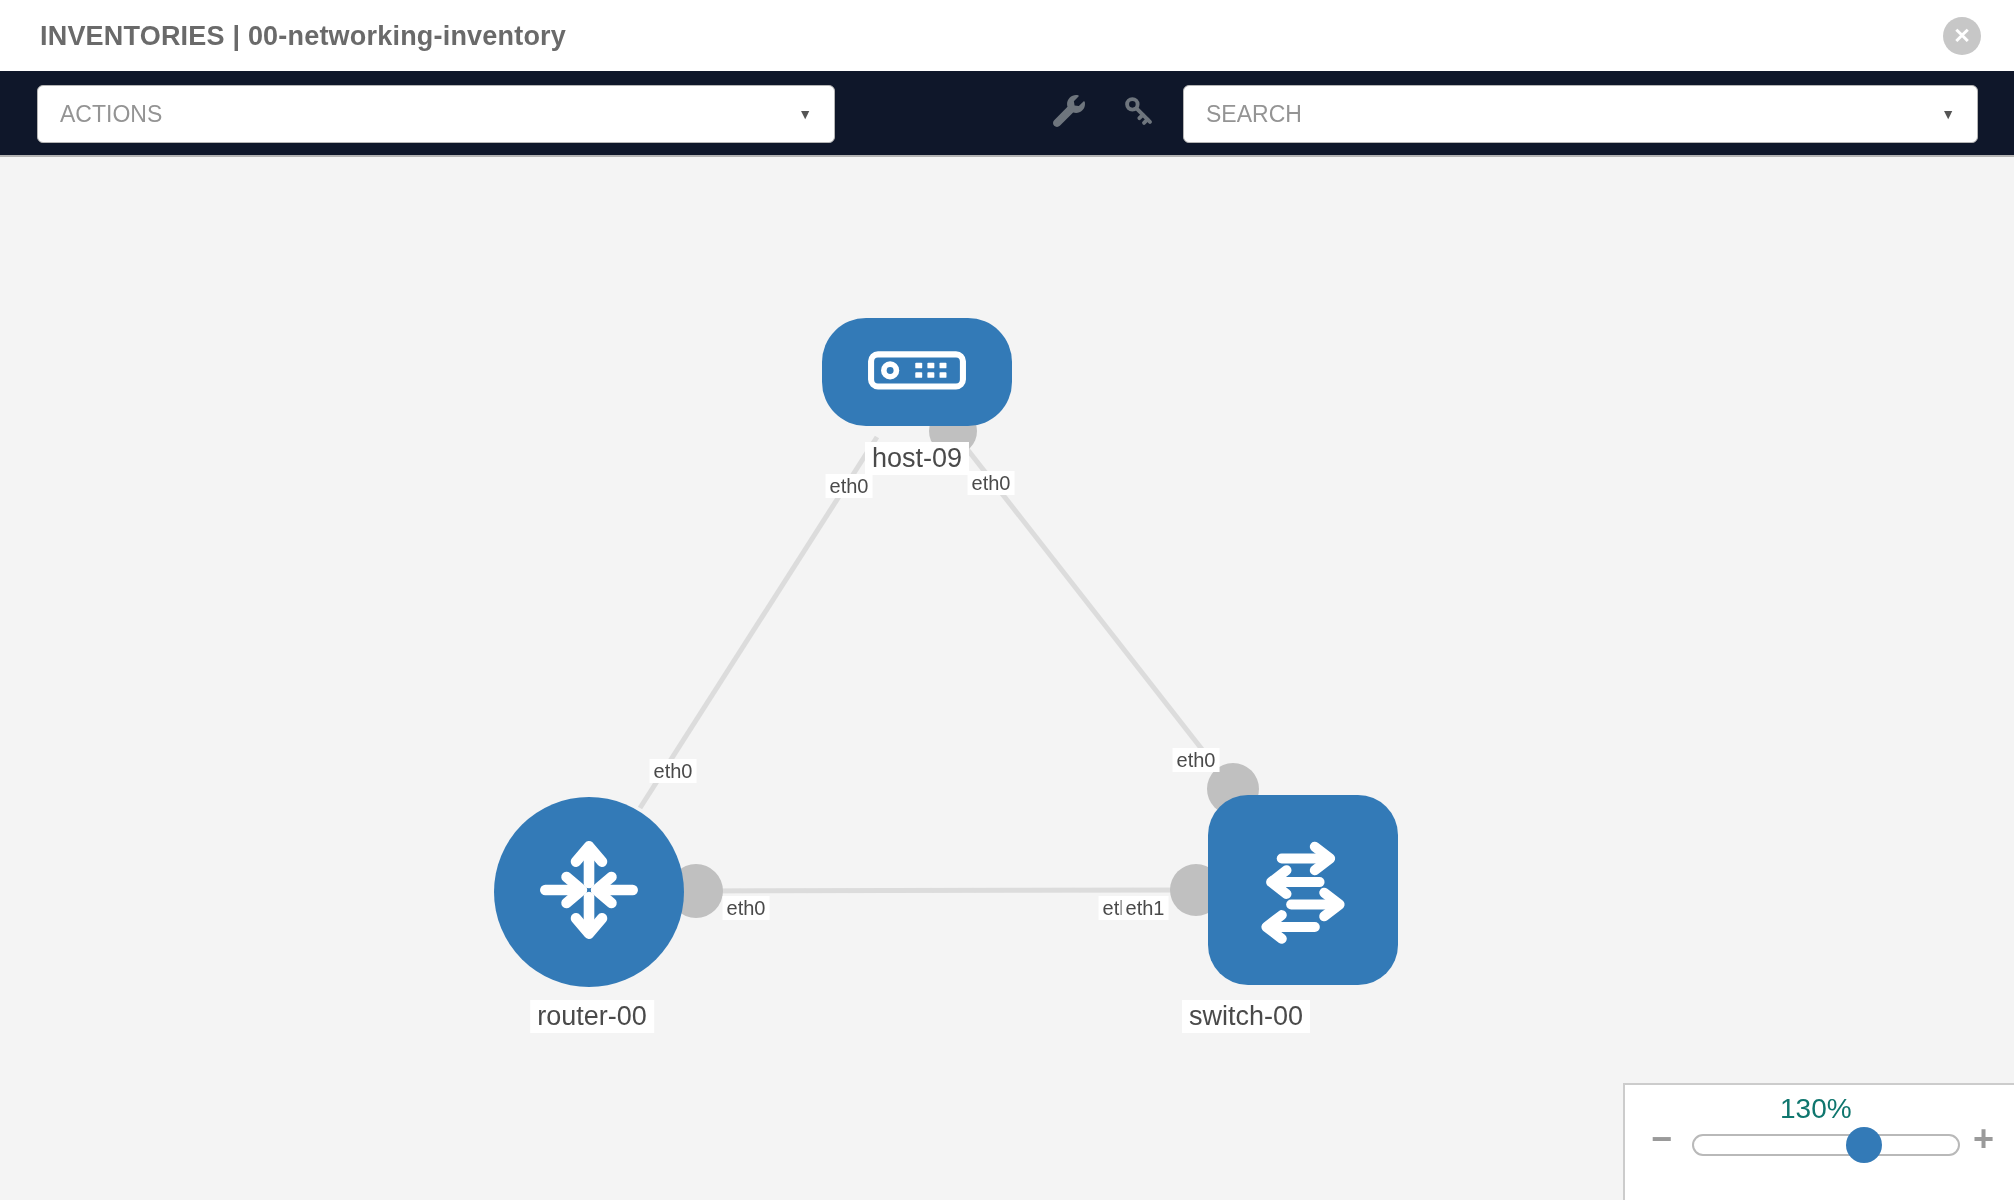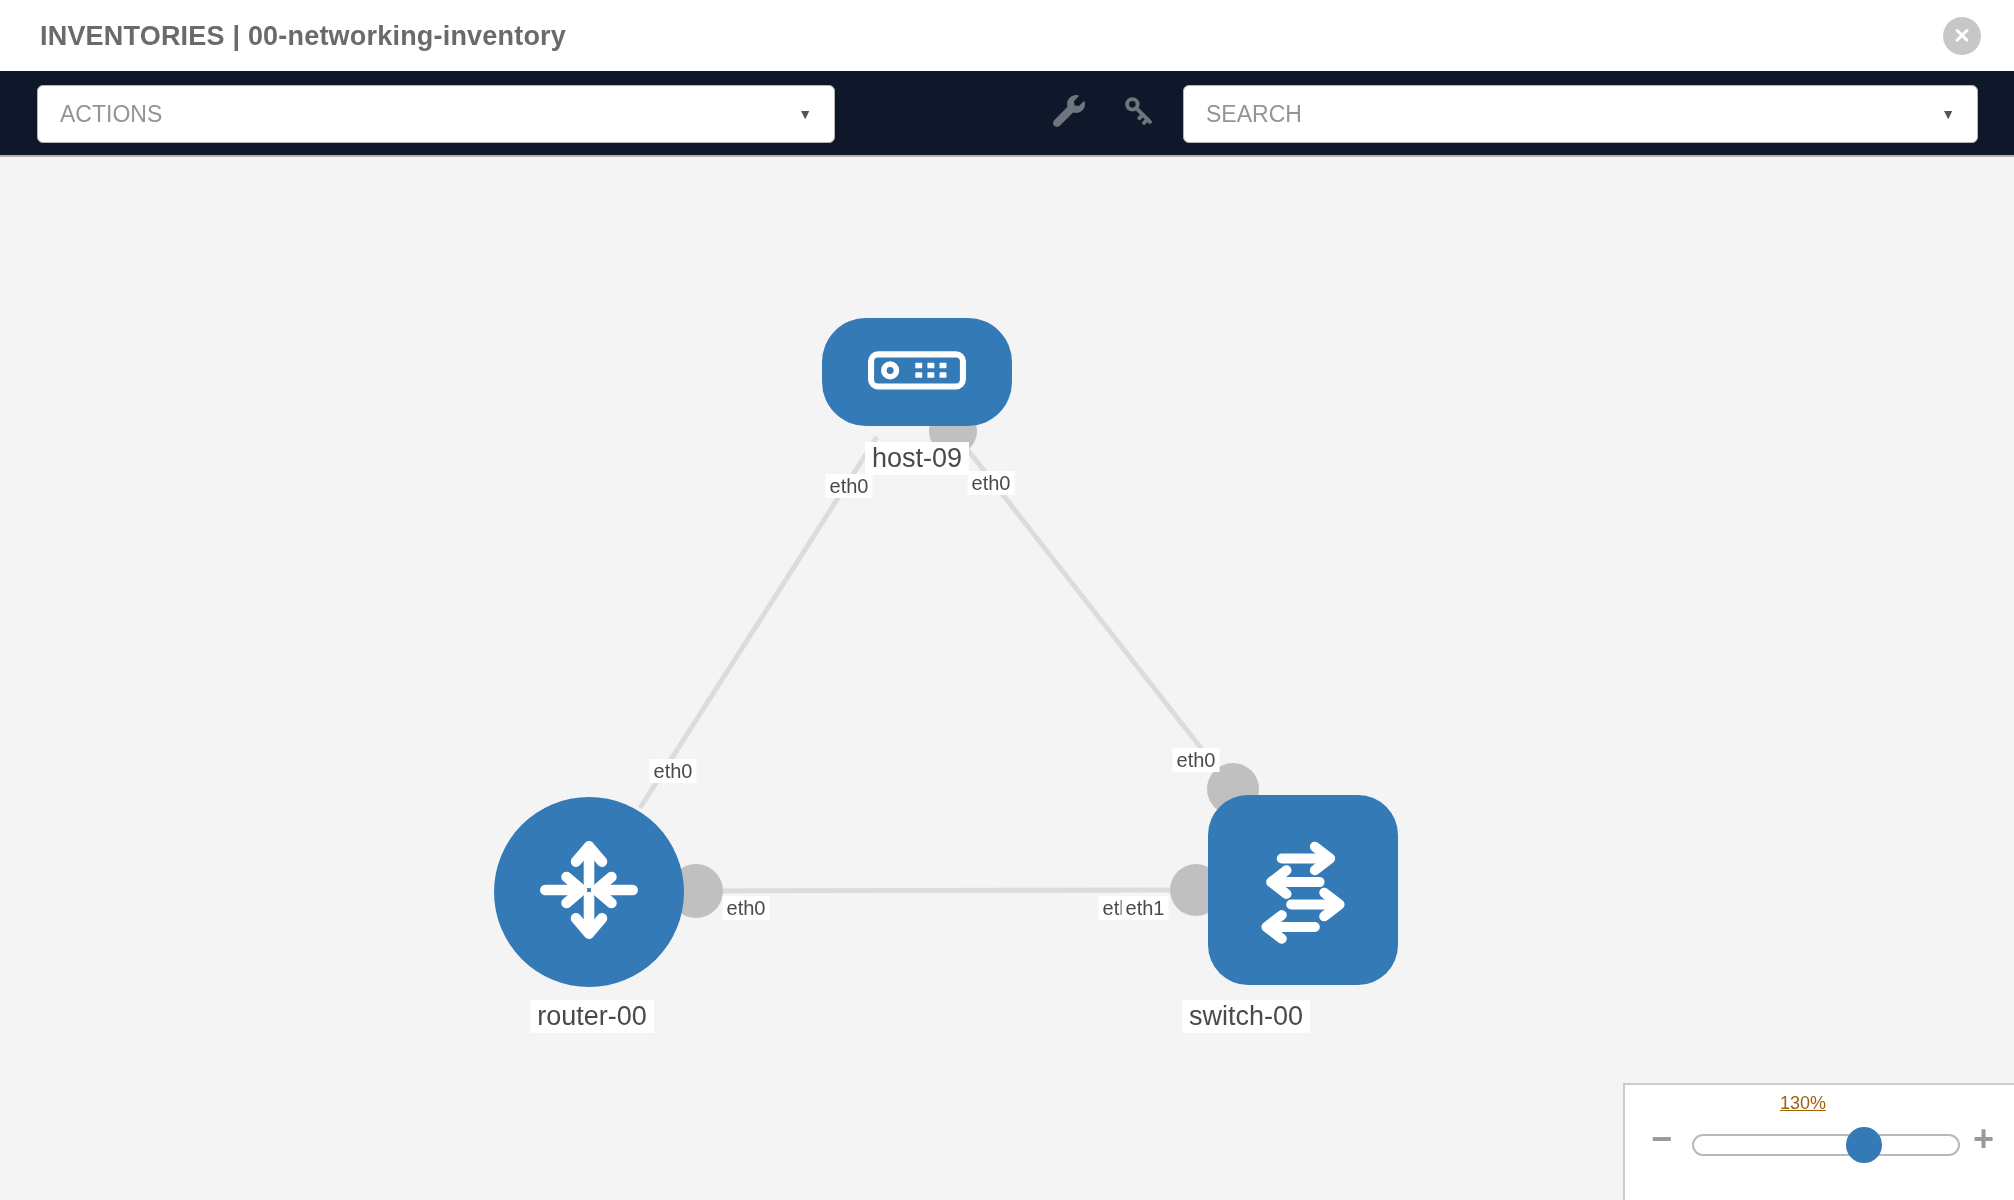--- a/index.html
+++ b/index.html
@@ -44,21 +44,21 @@
   .node-label { position:absolute; transform:translateX(-50%); background:#ffffff;
                 color:#4a4a4a; font-size:27px; padding:1px 7px; z-index:4; white-space:nowrap; }
   .iface-label { position:absolute; transform:translateX(-50%); background:#ffffff;
                  color:#4a4a4a; font-size:20px; padding:0 4px; line-height:24px;
                  z-index:2; white-space:nowrap;margin-top:20px; }
   .iface-under { z-index:0; }
 
   
   .zoom-panel { position:absolute; left:1623px; top:1083px; width:391px; height:117px;
                 background:#ffffff; border-left:2px solid #cccccc; border-top:2px solid #cccccc; }
-  .zoom-level { position:absolute; left:155px; top:8px; font-size:18px; color:#a16207;text-decoration:underline; }
+  .zoom-level { position:absolute; left:155px; top:8px; font-size:28px; color:#0f766e; }
   .zoom-minus, .zoom-plus { position:absolute; top:36px; font-size:36px; font-weight:bold;
                             color:#9a9a9a; cursor:pointer; line-height:36px; }
   .zoom-minus { left:26px; }
   .zoom-plus { left:348px; }
   .zoom-track { position:absolute; left:67px; top:49px; width:268px; height:22px;
                 background:#ffffff; border:2px solid #b9b9b9; border-radius:12px; cursor:pointer; }
   .zoom-handle { position:absolute; left:221px; top:42px; width:36px; height:36px; border-radius:50%;
                  background:#337ab7; cursor:grab; }
 </style>
 </head>

